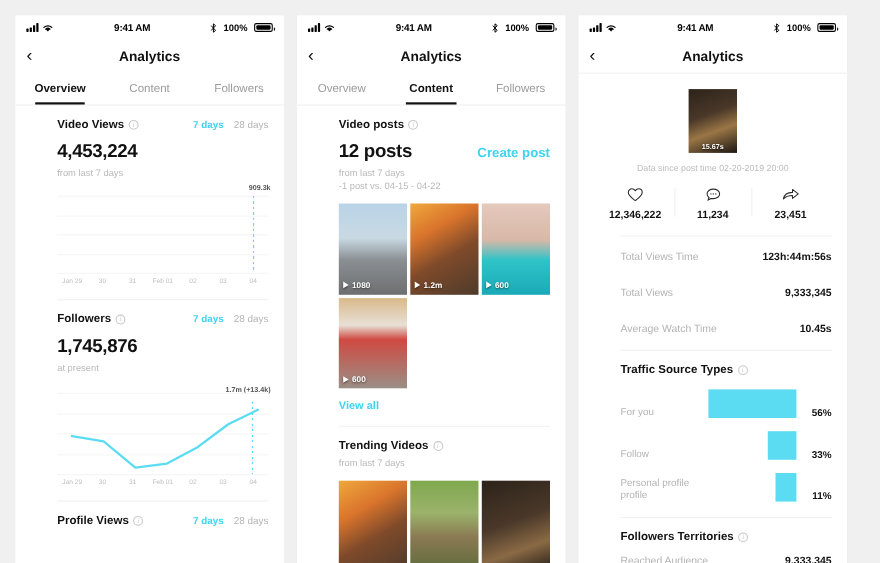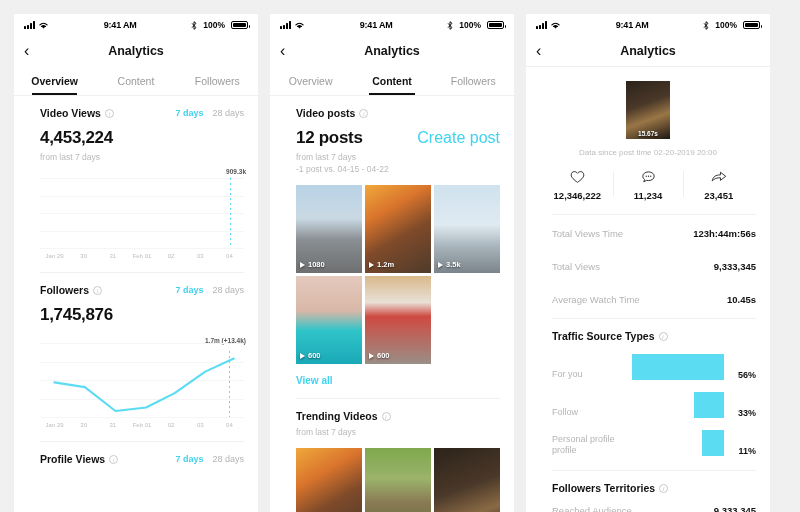--- a/index.html
+++ b/index.html
@@ -42,21 +42,21 @@
   .back { font-size: 16px; color:#111; line-height:1; width:20px; cursor:pointer;}
   .navtitle { position:absolute; left:0; right:0; text-align:center; font-size:12.5px; font-weight:bold; color:#111; pointer-events:none;}
 
   
   .tabs { display:flex; height:30px; border-bottom:1px solid #efefef; }
   .tab { flex:1; display:flex; align-items:center; justify-content:center; font-size:10.5px; color:#9b9b9b; position:relative; cursor:pointer;}
   .tab.active { color:#111; font-weight:bold; }
   .tab.active:after { content:""; position:absolute; bottom:0; left:22%; right:22%; height:1.8px; background:#111; }
 
   
-  .sect { padding: 11px 14px 0 26px; }
+  .sect { padding: 11px 14px 0 26px; margin-left: 12px; }
   .sect-div { height:1px; background:#f1f1f1; margin: 12px 0 0 0; }
   .sect-head { display:flex; align-items:center; }
   .sect-title { font-size:10.5px; font-weight:bold; color:#111; }
   .info-i {
     display:inline-flex; align-items:center; justify-content:center;
     width:9px;height:9px;border:1px solid #c9c9c9;border-radius:50%;
     font-size:6.5px;color:#c9c9c9;margin-left:4px; font-style:italic; font-family:"Liberation Serif",serif;
   }
   .range { margin-left:auto; display:flex; gap:9px; font-size:9px; }
   .range .r { color:#b4b4b4; cursor:pointer; }
@@ -80,21 +80,21 @@
     background:repeating-linear-gradient(to bottom,#5bdcf2 0 2px,transparent 2px 5px); }
 
   
   .linebox { position:relative; height:86px; margin-top:18px; }
   .linebox svg { position:absolute; left:0; top:0; width:100%; height:74px; overflow:visible;}
   .linebox .xaxis { bottom:0; }
   .lpeak { position:absolute; top:-6px; right:-2px; font-size:6.5px; color:#555; font-weight:bold; white-space:nowrap;}
 
   
   .rowline { display:flex; align-items:baseline; }
-  .link { margin-left:auto; font-size:16px; color:#3fd3ef; font-weight:normal; cursor:pointer; }
+  .link { margin-left:auto; font-size:12px; color:#3fd3ef; font-weight:bold; cursor:pointer; }
   .grid3 { display:grid; grid-template-columns:repeat(3,1fr); gap:3px; margin-top:11px; }
   .thumb { position:relative; width:100%; aspect-ratio:3/4; overflow:hidden; background:#ccc; }
   .thumb .tlabel { position:absolute; left:4px; bottom:4px; color:#fff; font-size:7.5px; font-weight:bold;
      display:flex; align-items:center; gap:3px; text-shadow:0 1px 2px rgba(0,0,0,.55);}
   .play { width:0;height:0;border-left:5px solid #fff;border-top:3.2px solid transparent;border-bottom:3.2px solid transparent; filter:drop-shadow(0 1px 1px rgba(0,0,0,.5));}
   .viewall { font-size:10px; color:#3fd3ef; font-weight:bold; margin-top:11px; cursor:pointer;}
 
   
   .detwrap { padding: 14px 14px 0; display:flex; flex-direction:column; align-items:center; }
   .poster { position:relative; width:44px; height:58px; overflow:hidden; background:#2a2119; }
@@ -217,20 +217,21 @@
     <div class="sect">
       <div class="sect-head">
         <span class="sect-title">Followers</span>
         <span class="info-i">i</span>
         <span class="range">
           <span class="r on">7 days</span>
           <span class="r">28 days</span>
         </span>
       </div>
       <div class="bignum">1,745,876</div>
+      <div class="subnote">at present</div>
 
       <div class="linebox">
         <div class="lpeak">1.7m (+13.4k)</div>
         <div class="grid" style="bottom:12px">
           <i style="top:0%"></i>
             <i style="top:25%"></i>
             <i style="top:50%"></i>
             <i style="top:75%"></i>
             <i style="top:100%"></i>
         </div>
@@ -319,26 +320,20 @@
               <span class="play"></span>
             <span>1080</span>
             </div>
         </div>
         <div class="thumb" style="background:linear-gradient(150deg,#f0a83c 0%,#d9742c 30%,#7f4a2a 58%,#4e3b2b 100%)">
           <div class="tlabel">
               <span class="play"></span>
             <span>1.2m</span>
             </div>
         </div>
-        <div class="thumb" style="background:linear-gradient(180deg,#cfe2ee 0%,#dfeaf1 45%,#a8b4bb 70%,#7b848a 100%)">
-          <div class="tlabel">
-              <span class="play"></span>
-            <span>3.5k</span>
-            </div>
-        </div>
         <div class="thumb" style="background:linear-gradient(180deg,#e4c9bd 0%,#d8b8a8 40%,#2fc4c8 62%,#1aa9b8 100%)">
           <div class="tlabel">
               <span class="play"></span>
             <span>600</span>
             </div>
         </div>
         <div class="thumb" style="background:linear-gradient(180deg,#d9b98a 0%,#e8e0d6 30%,#cf4a42 46%,#9a8f86 100%)">
           <div class="tlabel">
               <span class="play"></span>
             <span>600</span>

